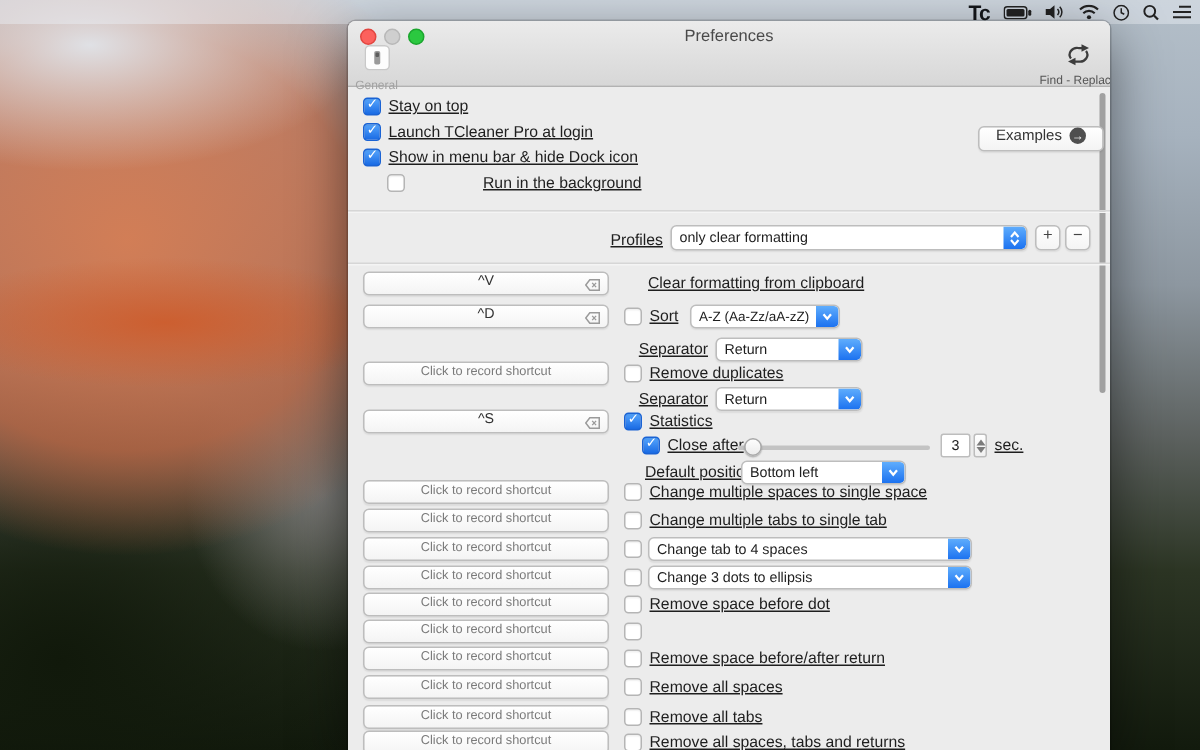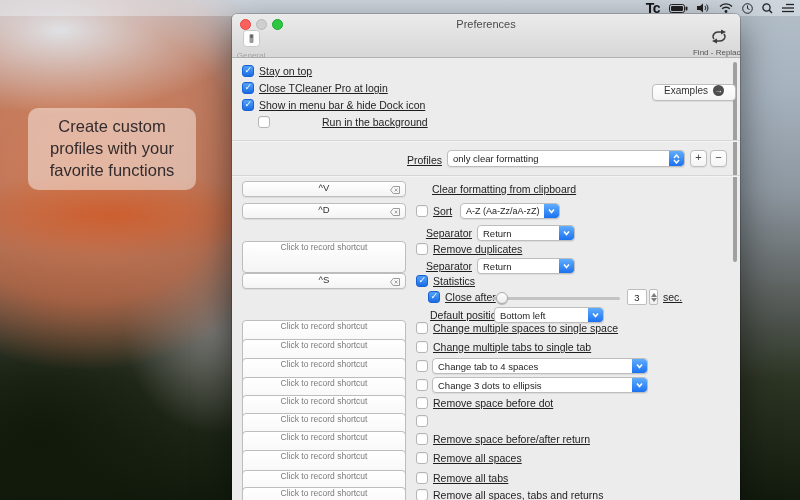--- a/index.html
+++ b/index.html
@@ -32,21 +32,21 @@
   
   .hairline { position:absolute; left:0; right:0; height:1px; background:#d6d6d6; box-shadow:0 1px 0 #f4f4f4; }
   .cb { position:absolute; width:12px; height:12px; border-radius:3px; background:#fff;
     border:1px solid #b5b5b5; box-shadow:inset 0 1px 1px rgba(0,0,0,.06); }
   .cb.checked { background:linear-gradient(#55a5fd,#1a6be4); border-color:#1a63d4; }
   .cb.checked::after { content:"✓"; font-family:"DejaVu Sans", sans-serif; position:absolute; left:1.5px; top:-1px;
     color:#fff; font-size:9px; font-weight:bold; }
   .lbl { position:absolute; font-size:10.5px; color:#1e1e1e; white-space:nowrap;text-decoration:underline; }
   .btn-white { position:absolute; background:linear-gradient(#ffffff,#f4f4f4); border:1px solid #bdbdbd;
     border-radius:4px; box-shadow:0 1px 1px rgba(0,0,0,.07); display:flex; align-items:flex-start; justify-content:center; }
-  .rec { left:10px; width:164px; height:32px; font-size:8.5px; color:#7a7a7a; }
+  .rec { left:10px; width:164px; height:16px; font-size:8.5px; color:#7a7a7a; }
   .sc  { left:10px; width:164px; height:16px; font-size:9.5px; color:#333; position:absolute; }
   .sc .del { position:absolute; right:5px; top:4px; }
   .dd { position:absolute; height:16px; background:#fff; border:1px solid #bdbdbd; border-radius:4px;
     font-size:9.5px; color:#1e1e1e; display:flex; align-items:center; padding-left:5px;
     box-shadow:0 1px 1px rgba(0,0,0,.07); white-space:nowrap; overflow:hidden; }
   .dd-btn { position:absolute; right:0; top:0; bottom:0; width:15px;
     background:linear-gradient(#5fadfd,#1c72f0); border-radius:0 3px 3px 0;
     display:flex; flex-direction:column; align-items:center; justify-content:center; }
   .sq-btn { width:17px; height:17px; font-size:11px; color:#444; }
   .slider-track { position:absolute; height:3px; background:#c3c3c3; border-radius:2px; }
@@ -94,23 +94,20 @@
         <circle cx="4.5" cy="4.5" r="3.6" fill="none" stroke="#222" stroke-width="1.3"></circle>
         <line x1="7.3" y1="7.3" x2="10" y2="10" stroke="#222" stroke-width="1.5"></line>
       </svg>
     <svg class="mb-ic" width="12" height="10" viewBox="0 0 12 10">
         <line x1="4" y1="1.5" x2="12" y2="1.5" stroke="#222" stroke-width="1.3"></line>
         <line x1="0" y1="5" x2="12" y2="5" stroke="#222" stroke-width="1.3"></line>
         <line x1="0" y1="8.5" x2="12" y2="8.5" stroke="#222" stroke-width="1.3"></line>
       </svg>
   </div>
 
-  <div class="overlay-note">
-    <span>Create custom profiles with your favorite functions</span>
-  </div>
 
   <div class="window">
     <div class="chrome"></div>
     <span class="tl" style="left:8px; background:#fc615d; border:1px solid #e24640;"></span>
     <span class="tl" style="left:24px; background:#cfcfcf; border:1px solid #b8b8b8;"></span>
     <span class="tl" style="left:40px; background:#2bc840; border:1px solid #1ba62e;"></span>
     <div class="win-title">Preferences</div>
 
     <div class="tb-item" style="left:1px; top:16px; width:36px;">
       <svg width="17" height="17" viewBox="0 0 17 17">
@@ -128,21 +125,21 @@
           <polygon points="7,9.5 2,12 7,14.5" fill="#3c3c3c"></polygon>
         </svg>
       <div class="tb-label" style="color:#555;">Find - Replace</div>
     </div>
 
     <div class="scrollbar"></div>
 
     <span class="cb checked" style="left:10px; top:51px;"></span>
     <span class="lbl" style="left:27px; top:51px;">Stay on top</span>
     <span class="cb checked" style="left:10px; top:68px;"></span>
-    <span class="lbl" style="left:27px; top:68px;">Close TCleaner Pro at login</span>
+    <span class="lbl" style="left:27px; top:68px;">Launch TCleaner Pro at login</span>
     <span class="cb checked" style="left:10px; top:85px;"></span>
     <span class="lbl" style="left:27px; top:85px;">Show in menu bar &amp; hide Dock icon</span>
     <span class="cb" style="left:26px; top:102px;"></span>
     <span class="lbl" style="left:43px; top:102px;padding-left:47px;">Run in the background</span>
 
     <div class="btn-white" style="left:420px; top:70px; width:84px; height:17px; gap:5px; font-size:10px; color:#333;">
       <span>Examples</span>
       <span style="width:11px; height:11px; border-radius:50%; background:#4f4f4f; color:#fff; font-size:8px; line-height:11px; text-align:center;">→</span>
     </div>
 

